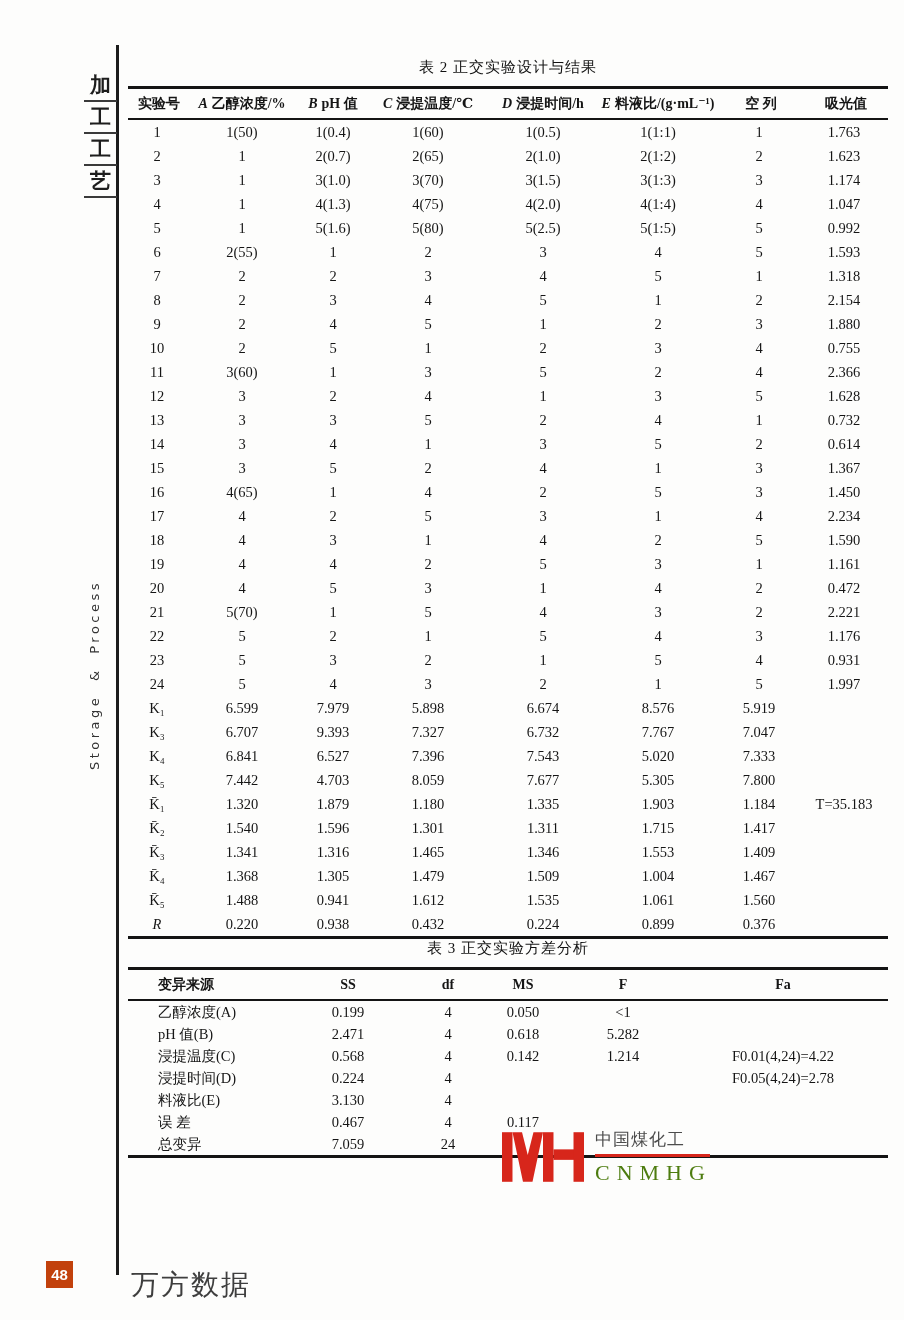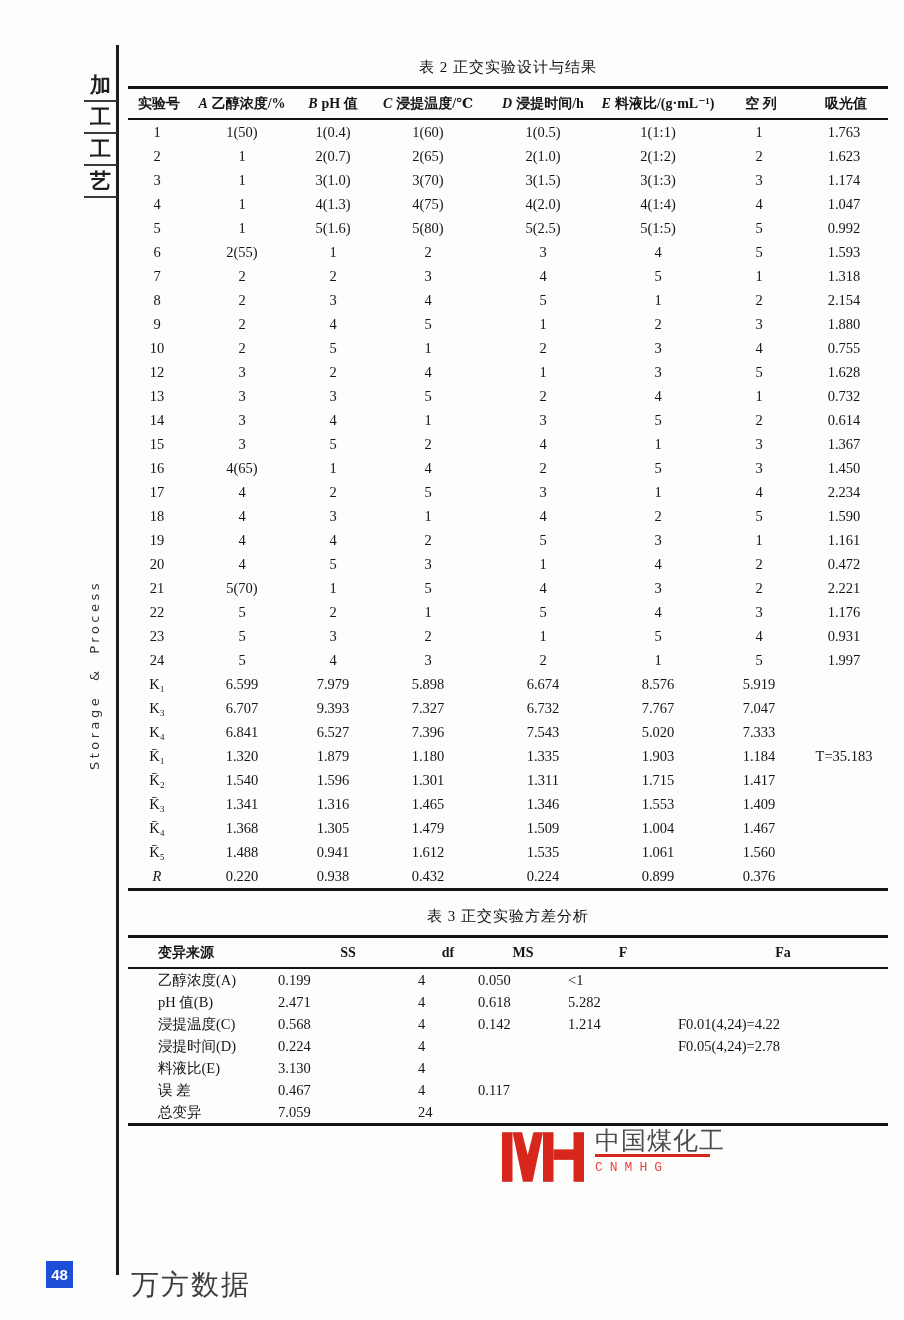--- a/index.html
+++ b/index.html
@@ -39,42 +39,42 @@
   .t2,.t3{
     border-top:3px solid #141414;border-bottom:3px solid #141414;
     font-size:14.5px;
   }
   .t2 thead th,.t3 thead th{
     font-size:14px;font-weight:700;height:29px;
     border-bottom:2px solid #141414;text-align:center;padding:0;
     white-space:nowrap;
   }
   .t2 tbody td{height:24px;text-align:center;padding:0;line-height:1;font-weight:500;white-space:nowrap;}
-  .t3 tbody td{height:22px;padding:0;line-height:1;font-weight:500;white-space:nowrap;}
+  .t3 tbody td{height:22px;text-align:center;padding:0;line-height:1;font-weight:500;white-space:nowrap;}
   .t2 tbody tr:last-child td:first-child{font-style:italic;}
   .t3 td:first-child,.t3 th:first-child{text-align:left;padding-left:30px;}
   .hl{font-style:italic;margin-right:4px;}
-  .t3title{margin-top:16px;}
+  .t3title{margin-top:0;}
   
   .wm{position:absolute;left:502px;top:1128px;display:flex;}
   .wm-logo{width:82px;height:58px;}
   .wm-right{margin-left:11px;}
   .wm-cn{
-    font-size:25px;color:#4c4c4c;letter-spacing:1px;line-height:24px;
+    font-size:17px;color:#4c4c4c;letter-spacing:1px;line-height:24px;
     font-family:"Liberation Sans","DejaVu Sans",sans-serif;
   }
   .wm-underline{width:115px;height:3px;background:#d7261b;margin-top:2px;}
   .wm-en{
-    font-size:13px;color:#ef4444;letter-spacing:7px;margin-top:3px;
-    font-family:Liberation Mono, monospace;
+    font-size:22px;color:#4d7c0f;letter-spacing:7px;margin-top:3px;
+    font-family:Liberation Serif, serif;
   }
   
   .page-badge{
     position:absolute;left:46px;top:1261px;width:27px;height:27px;
-    background:#1d4ed8;color:#fff;font-size:15px;font-weight:700;
+    background:#c2410c;color:#fff;font-size:15px;font-weight:700;
     text-align:center;line-height:27px;
     font-family:"Liberation Sans","DejaVu Sans",sans-serif;
   }
   .wanfang{
     position:absolute;left:131px;top:1266px;
     font-size:28px;color:#3e3e3e;letter-spacing:2px;
     font-family:"Liberation Sans","DejaVu Sans",sans-serif;
   }
 </style>
 </head>
@@ -212,20 +212,30 @@
             <td>10</td>
             <td>2</td>
             <td>5</td>
             <td>1</td>
             <td>2</td>
             <td>3</td>
             <td>4</td>
             <td>0.755</td>
           </tr>
           <tr>
+            <td>11</td>
+            <td>3(60)</td>
+            <td>1</td>
+            <td>3</td>
+            <td>5</td>
+            <td>2</td>
+            <td>4</td>
+            <td>2.366</td>
+          </tr>
+          <tr>
             <td>12</td>
             <td>3</td>
             <td>2</td>
             <td>4</td>
             <td>1</td>
             <td>3</td>
             <td>5</td>
             <td>1.628</td>
           </tr>
           <tr>
@@ -369,20 +379,30 @@
             <td></td>
           </tr>
           <tr>
             <td>K₄</td>
             <td>6.841</td>
             <td>6.527</td>
             <td>7.396</td>
             <td>7.543</td>
             <td>5.020</td>
             <td>7.333</td>
+            <td></td>
+          </tr>
+          <tr>
+            <td>K₅</td>
+            <td>7.442</td>
+            <td>4.703</td>
+            <td>8.059</td>
+            <td>7.677</td>
+            <td>5.305</td>
+            <td>7.800</td>
             <td></td>
           </tr>
           <tr>
             <td>K̄₁</td>
             <td>1.320</td>
             <td>1.879</td>
             <td>1.180</td>
             <td>1.335</td>
             <td>1.903</td>
             <td>1.184</td>

